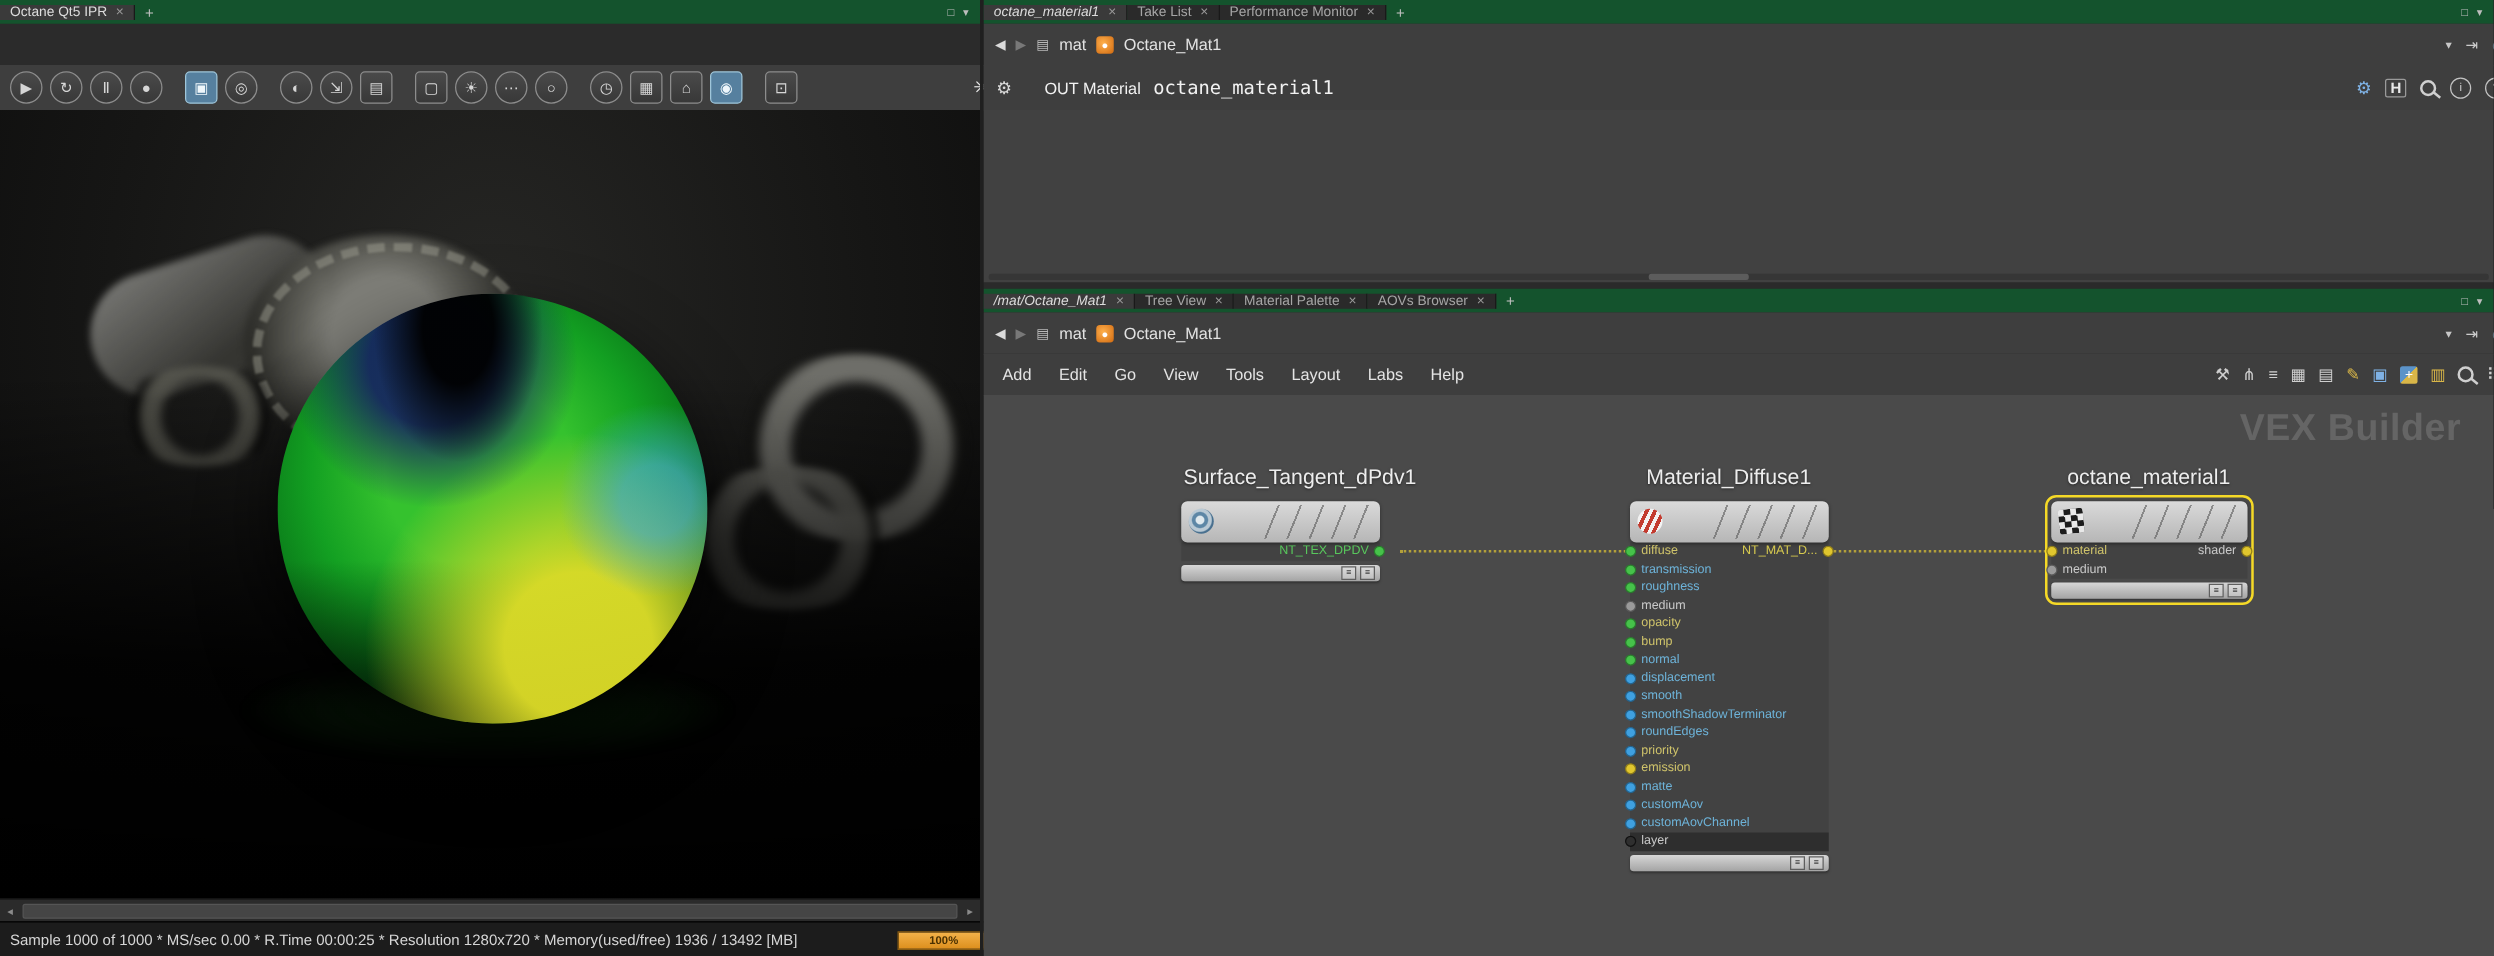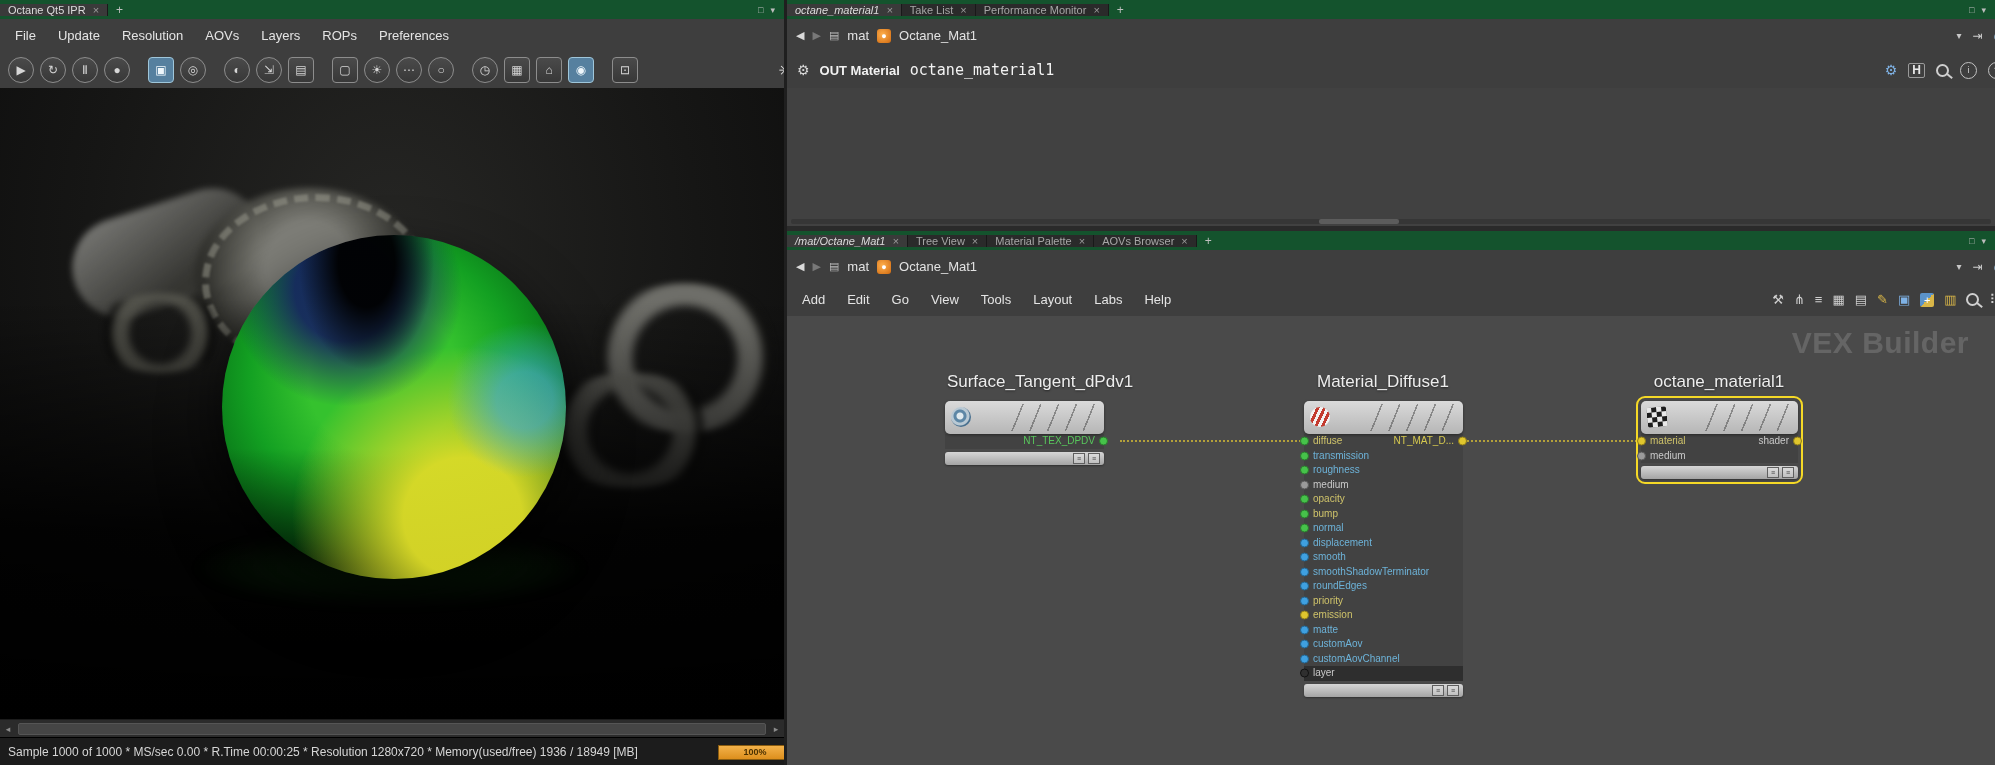--- a/index.html
+++ b/index.html
@@ -37,21 +37,21 @@
   .badge-oct{width:14px;height:14px;border-radius:3px;flex:none;
              background:radial-gradient(circle at 40% 40%,#ffb04d,#d0690f);
              display:inline-flex;align-items:center;justify-content:center;color:#fff;font-size:9px;}
   .nav-right{margin-left:auto;display:flex;align-items:center;gap:11px;}
   .caret{color:#c8c8c8;font-size:10px;}
   .pinico{color:#cdcdcd;font-size:12px;}
   .linkico{color:#8fb4cf;font-size:12px;}
 
   .parambar{background:#3e3e3e;border-bottom:1px solid #232323;display:flex;align-items:center;padding:0 10px;gap:10px;}
   .pb-ico{color:#d8d8d8;font-size:14px;}
-  .pb-type{font-weight:bold;font-size:13px;color:#f2f2f2;}
+  .pb-type{font-weight:normal;font-size:13px;color:#f2f2f2;margin-left:16px;}
   .pb-name{font-family:"DejaVu Sans Mono",monospace;font-size:15px;color:#f2f2f2;}
   .pb-right{margin-left:auto;display:flex;gap:11px;align-items:center;}
   .hbadge{font-weight:bold;font-size:12px;color:#e8e8e8;border:1px solid #9a9a9a;border-radius:2px;padding:0 3px;line-height:13px;}
   .circle-glyph{width:15px;height:15px;border:1px solid #c2c2c2;border-radius:50%;display:inline-flex;
                 align-items:center;justify-content:center;font-size:9px;color:#d2d2d2;}
   .mag{position:relative;width:9px;height:9px;border:2px solid #cfcfcf;border-radius:50%;display:inline-block;}
   .mag::after{content:"";position:absolute;width:7px;height:2px;background:#cfcfcf;right:-6px;bottom:-2px;transform:rotate(40deg);}
 
   
   .viewport{background:radial-gradient(ellipse at 50% 25%, #262624 0%, #161615 55%, #0b0b0b 100%);overflow:hidden;}
@@ -148,29 +148,20 @@
       <span>Octane Qt5 IPR</span>
       <span class="x">×</span>
     </div>
     <div class="newtab">+</div>
     <div class="winicons">
       <span>□</span>
       <span>▾</span>
     </div>
   </div>
 
-  <div class="abs menubar" style="left:0;top:19px;width:784px;height:33px;">
-    <span class="mi">File</span>
-    <span class="mi">Update</span>
-    <span class="mi">Resolution</span>
-    <span class="mi">AOVs</span>
-    <span class="mi">Layers</span>
-    <span class="mi">ROPs</span>
-    <span class="mi">Preferences</span>
-  </div>
 
   <div class="abs toolbar" style="left:0;top:52px;width:784px;height:36px;">
     <span class="tbico">▶</span>
     <span class="tbico">↻</span>
     <span class="tbico">Ⅱ</span>
     <span class="tbico">●</span>
     <span class="tbico sq hl gap">▣</span>
     <span class="tbico">◎</span>
     <span class="tbico gap">◐</span>
     <span class="tbico">⇲</span>
@@ -199,21 +190,21 @@
     <div class="sphere"></div>
   </div>
 
   <div class="abs hscroll" style="left:0;top:719px;width:784px;height:18px;">
     <span class="hs-arrow">◂</span>
     <div class="hs-thumb"></div>
     <span class="hs-arrow">▸</span>
   </div>
 
   <div class="abs statusbar" style="left:0;top:737px;width:784px;height:28px;">
-    <span>Sample 1000 of 1000 * MS/sec 0.00 * R.Time 00:00:25 * Resolution 1280x720 * Memory(used/free) 1936 / 18949 [MB]</span>
+    <span>Sample 1000 of 1000 * MS/sec 0.00 * R.Time 00:00:25 * Resolution 1280x720 * Memory(used/free) 1936 / 13492 [MB]</span>
     <div class="progress">
       <span>100%</span>
     </div>
   </div>
 
   <div class="abs vdivider" style="left:784px;top:0;width:3px;height:765px;"></div>
 
   <div class="abs titlebar" style="left:787px;top:0;width:1208px;height:19px;">
     <div class="ptab itab">
       <span>octane_material1</span>

